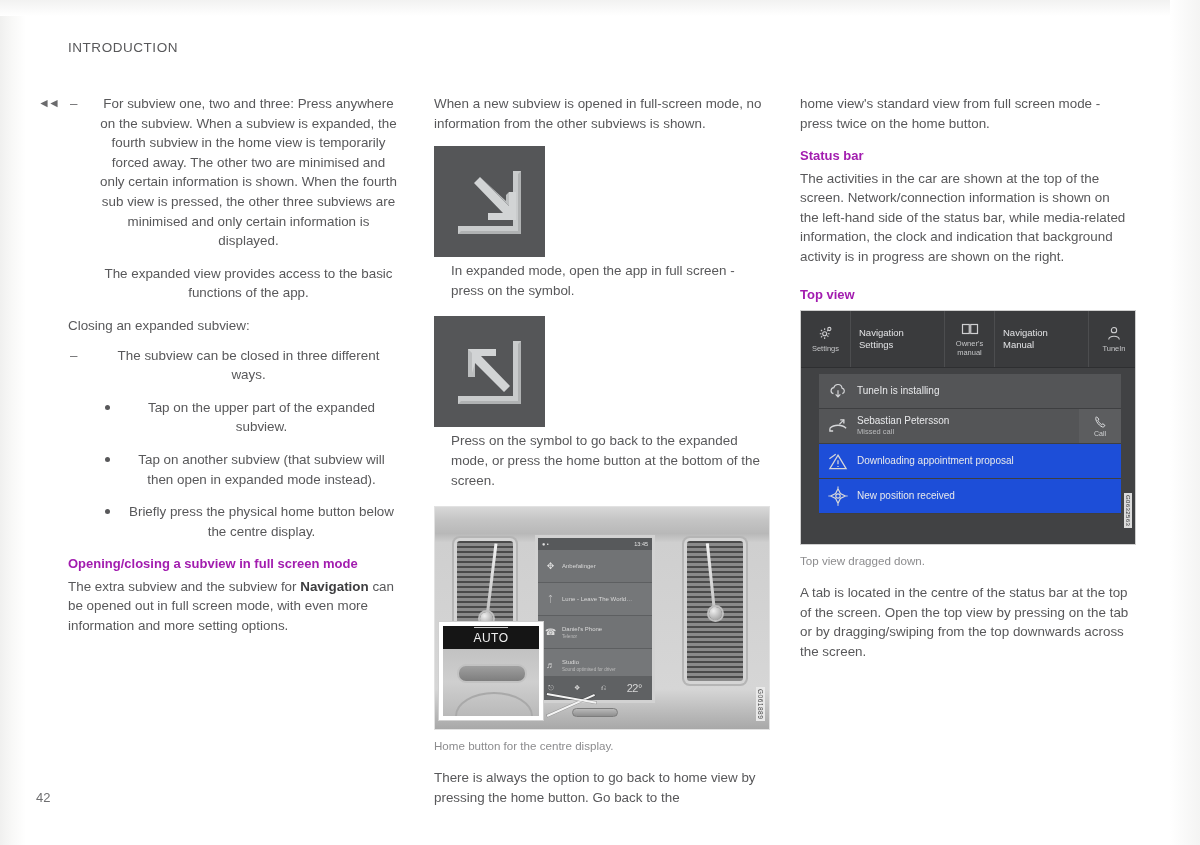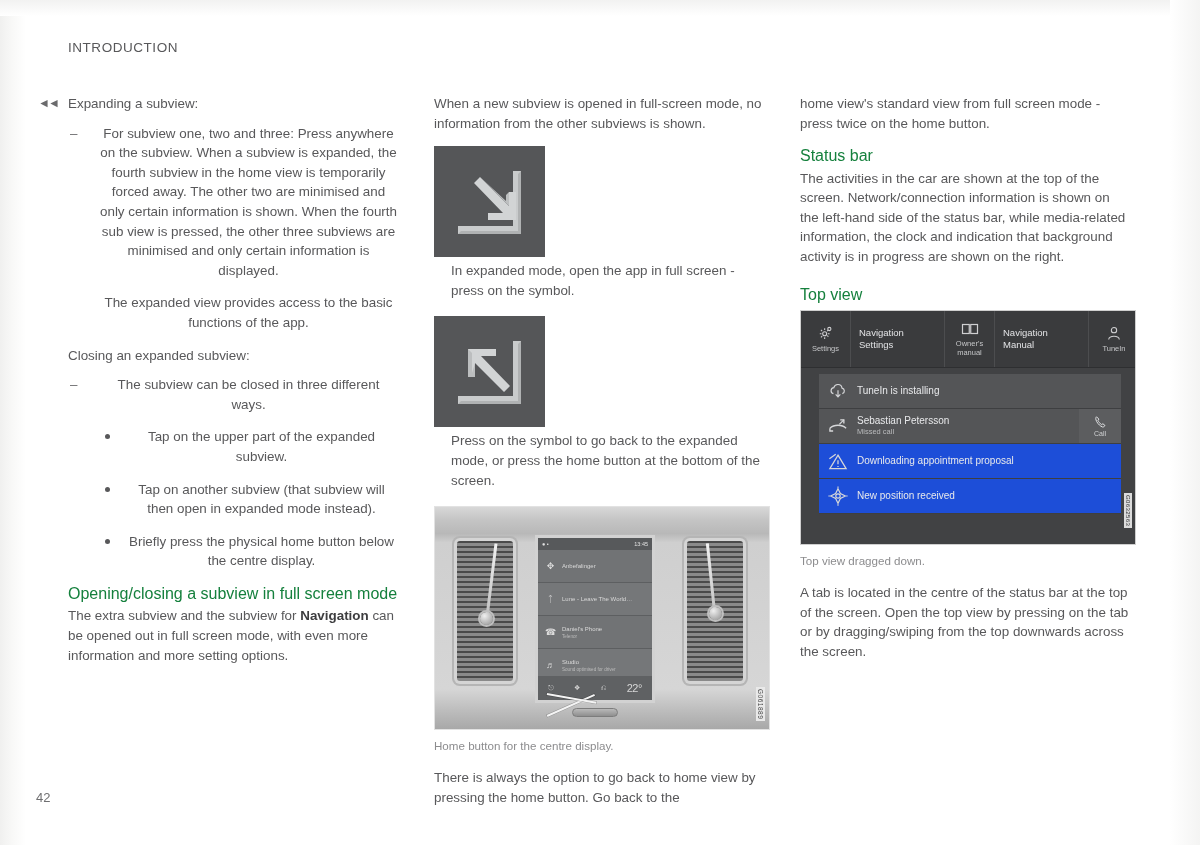--- a/index.html
+++ b/index.html
@@ -68,24 +68,24 @@
 
   p, li, .txt {
     font-size: 13.4px;
     line-height: 19.6px;
     margin: 0 0 13px 0;
     color: #58585a;
   }
   p.tight { margin-bottom: 10px; }
 
   h2.sub {
-    font-size: 16px;
+    font-size: 13px;
     line-height: 19.5px;
-    font-weight: normal;
-    color: #15803d;
+    font-weight: bold;
+    color: #a21caf;
     margin: 4px 0 3px 0;
   }
   h2.sub.gap { margin-top: 18px; }
 
   .b { font-weight: bold; color: #3d3d3f; }
 
   
   ul.dash, ul.bullet {
     list-style: none;
     margin: 0 0 13px 0;
@@ -412,21 +412,20 @@
 <div class="page-edge-left"></div>
 <div class="page-edge-top"></div>
 <div class="page-edge-right"></div>
 
 <div class="running-head">INTRODUCTION</div>
 <div class="folio">42</div>
 <div class="back-marker">◄◄</div>
 
 <div class="col col-1">
 
-  <p class="tight">Expanding a subview:</p>
 
   <ul class="dash">
     <li>
       <p>For subview one, two and three: Press anywhere on the subview. When a subview is expanded, the fourth subview in the home view is temporarily forced away. The other two are minimised and only certain information is shown. When the fourth sub view is pressed, the other three subviews are minimised and only certain information is displayed.</p>
       <p>The expanded view provides access to the basic functions of the app.</p>
     </li>
   </ul>
 
   <p class="tight">Closing an expanded subview:</p>
 
@@ -531,20 +530,26 @@
           <span>⎌</span>
           <span class="scr-temp">22°</span>
         </div>
       </div>
 
       <div class="home-btn"></div>
 
       <div class="lead-line" style="left:112px; top:208px; width:52px; transform: rotate(-24deg);"></div>
       <div class="lead-line" style="left:112px; top:186px; width:50px; transform: rotate(10deg);"></div>
 
+      <div class="callout">
+        <div class="callout-inner"></div>
+        <div class="callout-auto">AUTO</div>
+        <div class="callout-btn"></div>
+        <div class="callout-arc"></div>
+      </div>
 
       <div class="wm">G061889</div>
     </div>
     <div class="cap">Home button for the centre display.</div>
   </div>
 
   <p>There is always the option to go back to home view by pressing the home button. Go back to the</p>
 
 </div>
 

